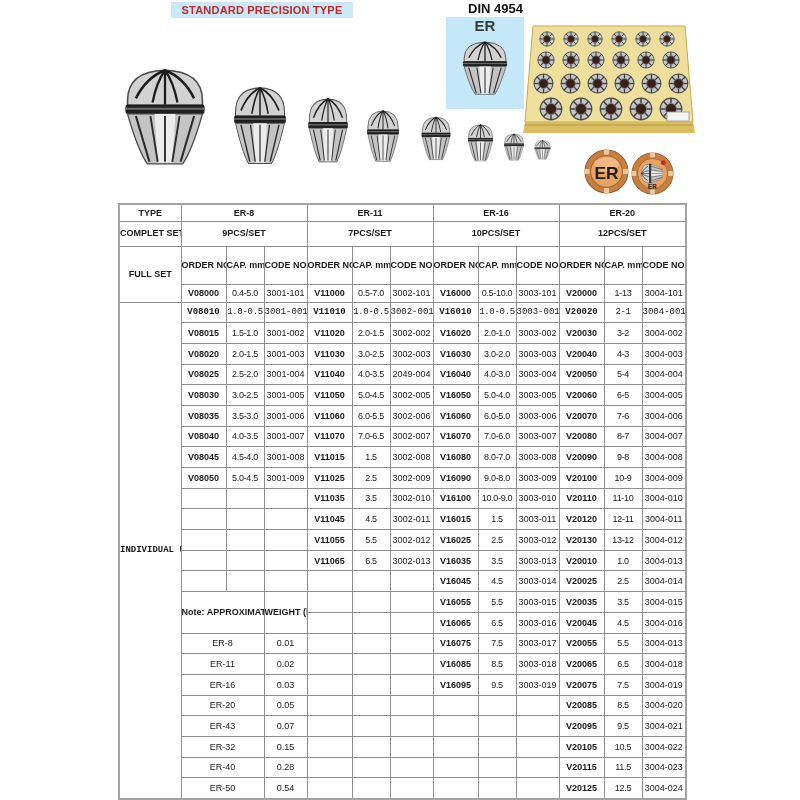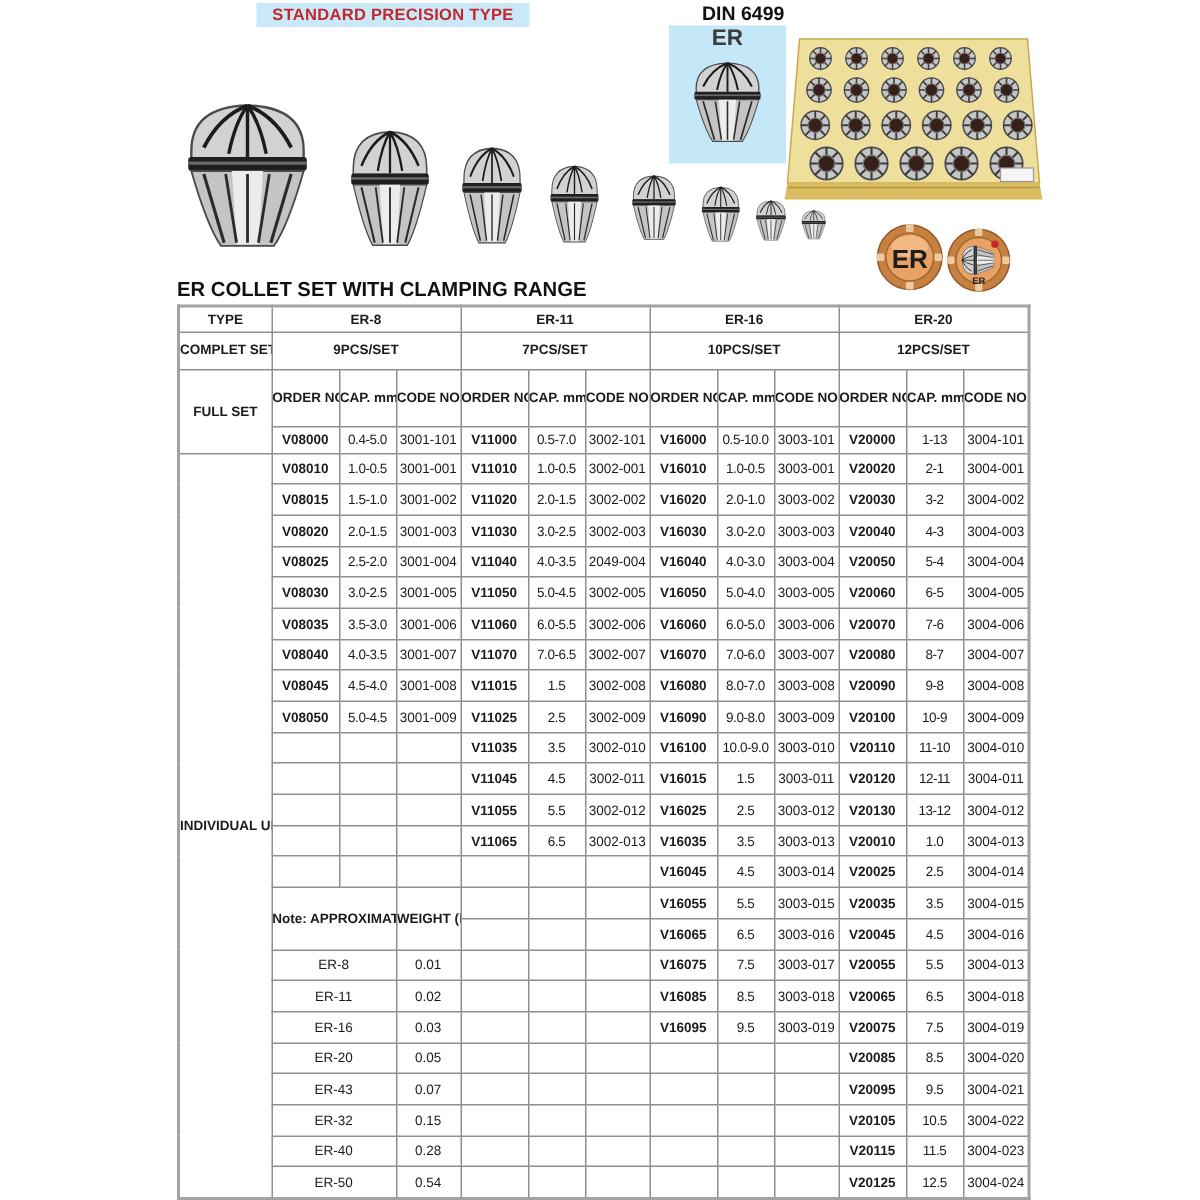--- a/index.html
+++ b/index.html
@@ -32,21 +32,21 @@
   td.hd{background:#DF8A55;font-weight:bold;font-size:9.5px;border:1px solid #222;white-space:pre-line;}
   td.hdtop{font-size:10.5px;}
   td.lab{background:#fff;font-weight:bold;font-size:9.5px;border:1px solid #222;white-space:pre-line;}
   td.indiv{vertical-align:top;padding-top:9px;}
   td.oc{font-weight:bold;font-size:9.5px;}
   td.cc{letter-spacing:-0.3px;}
   td.peach{background:#FADCC5;}
   td.note{background:#C4E6F6;border:1px solid #4a4a4a;font-size:9px;white-space:pre-line;}
   td.nh{font-weight:bold;}
   td.gs{border-left:2px solid #111;}
-  td.ts{border-top:2px solid #111;}
+  td.ts{border-top:2px solid #111;font-family:Liberation Mono, monospace;}
   td.ntop{border-top:2px solid #111;}
 </style>
 </head>
 <body>
 
 <div class="page">
 
   <svg width="0" height="0" style="position:absolute" aria-hidden="true">
     <defs>
       <symbol id="collet" viewBox="0 0 100 100" preserveAspectRatio="none">
@@ -78,21 +78,21 @@
           <line x1="16.4" y1="3.6" x2="13.2" y2="6.8"></line>
             <line x1="3.6" y1="16.4" x2="6.8" y2="13.2"></line>
         </g>
         <circle cx="10" cy="10" r="4.6" fill="#38201a"></circle>
         <circle cx="10" cy="10" r="4.6" fill="none" stroke="#777" stroke-width="0.8"></circle>
       </symbol>
     </defs>
   </svg>
 
   <div class="banner">STANDARD PRECISION TYPE</div>
-  <div class="din">DIN 6499</div>
+  <div class="din">DIN 4954</div>
 
   <div class="er-frame">
     <span class="er-lab">ER</span>
     <svg width="58" height="64" viewBox="0 0 100 100">
         <use href="#collet"></use>
       </svg>
   </div>
 
   <svg class="tray" viewBox="0 0 182 114">
     <polygon points="14,2 166,2 174,98 6,98" fill="#EFDF9C" stroke="#C9A94E" stroke-width="1"></polygon>
@@ -170,21 +170,20 @@
         <rect x="38" y="19.5" width="5" height="5" rx="1"></rect>
       </g>
     <circle cx="22" cy="22" r="15.5" fill="#E8A264" stroke="#a4682f" stroke-width="1"></circle>
     <g transform="rotate(-90 22 22)">
         <use href="#collet" x="9" y="9" width="26" height="24"></use>
       </g>
     <circle cx="33" cy="11" r="2.5" fill="#C4262C"></circle>
     <text x="22" y="38" text-anchor="middle" font-size="6.5" font-weight="bold" fill="#222">ER</text>
   </svg>
 
-  <div class="title">ER COLLET SET WITH CLAMPING RANGE</div>
 
   <div class="tablewrap">
     <table class="spec">
       <colgroup>
         <col style="width:62px">
         <col style="width:45px">
           <col style="width:38px">
           <col style="width:43px">
         <col style="width:45px">
           <col style="width:38px">

